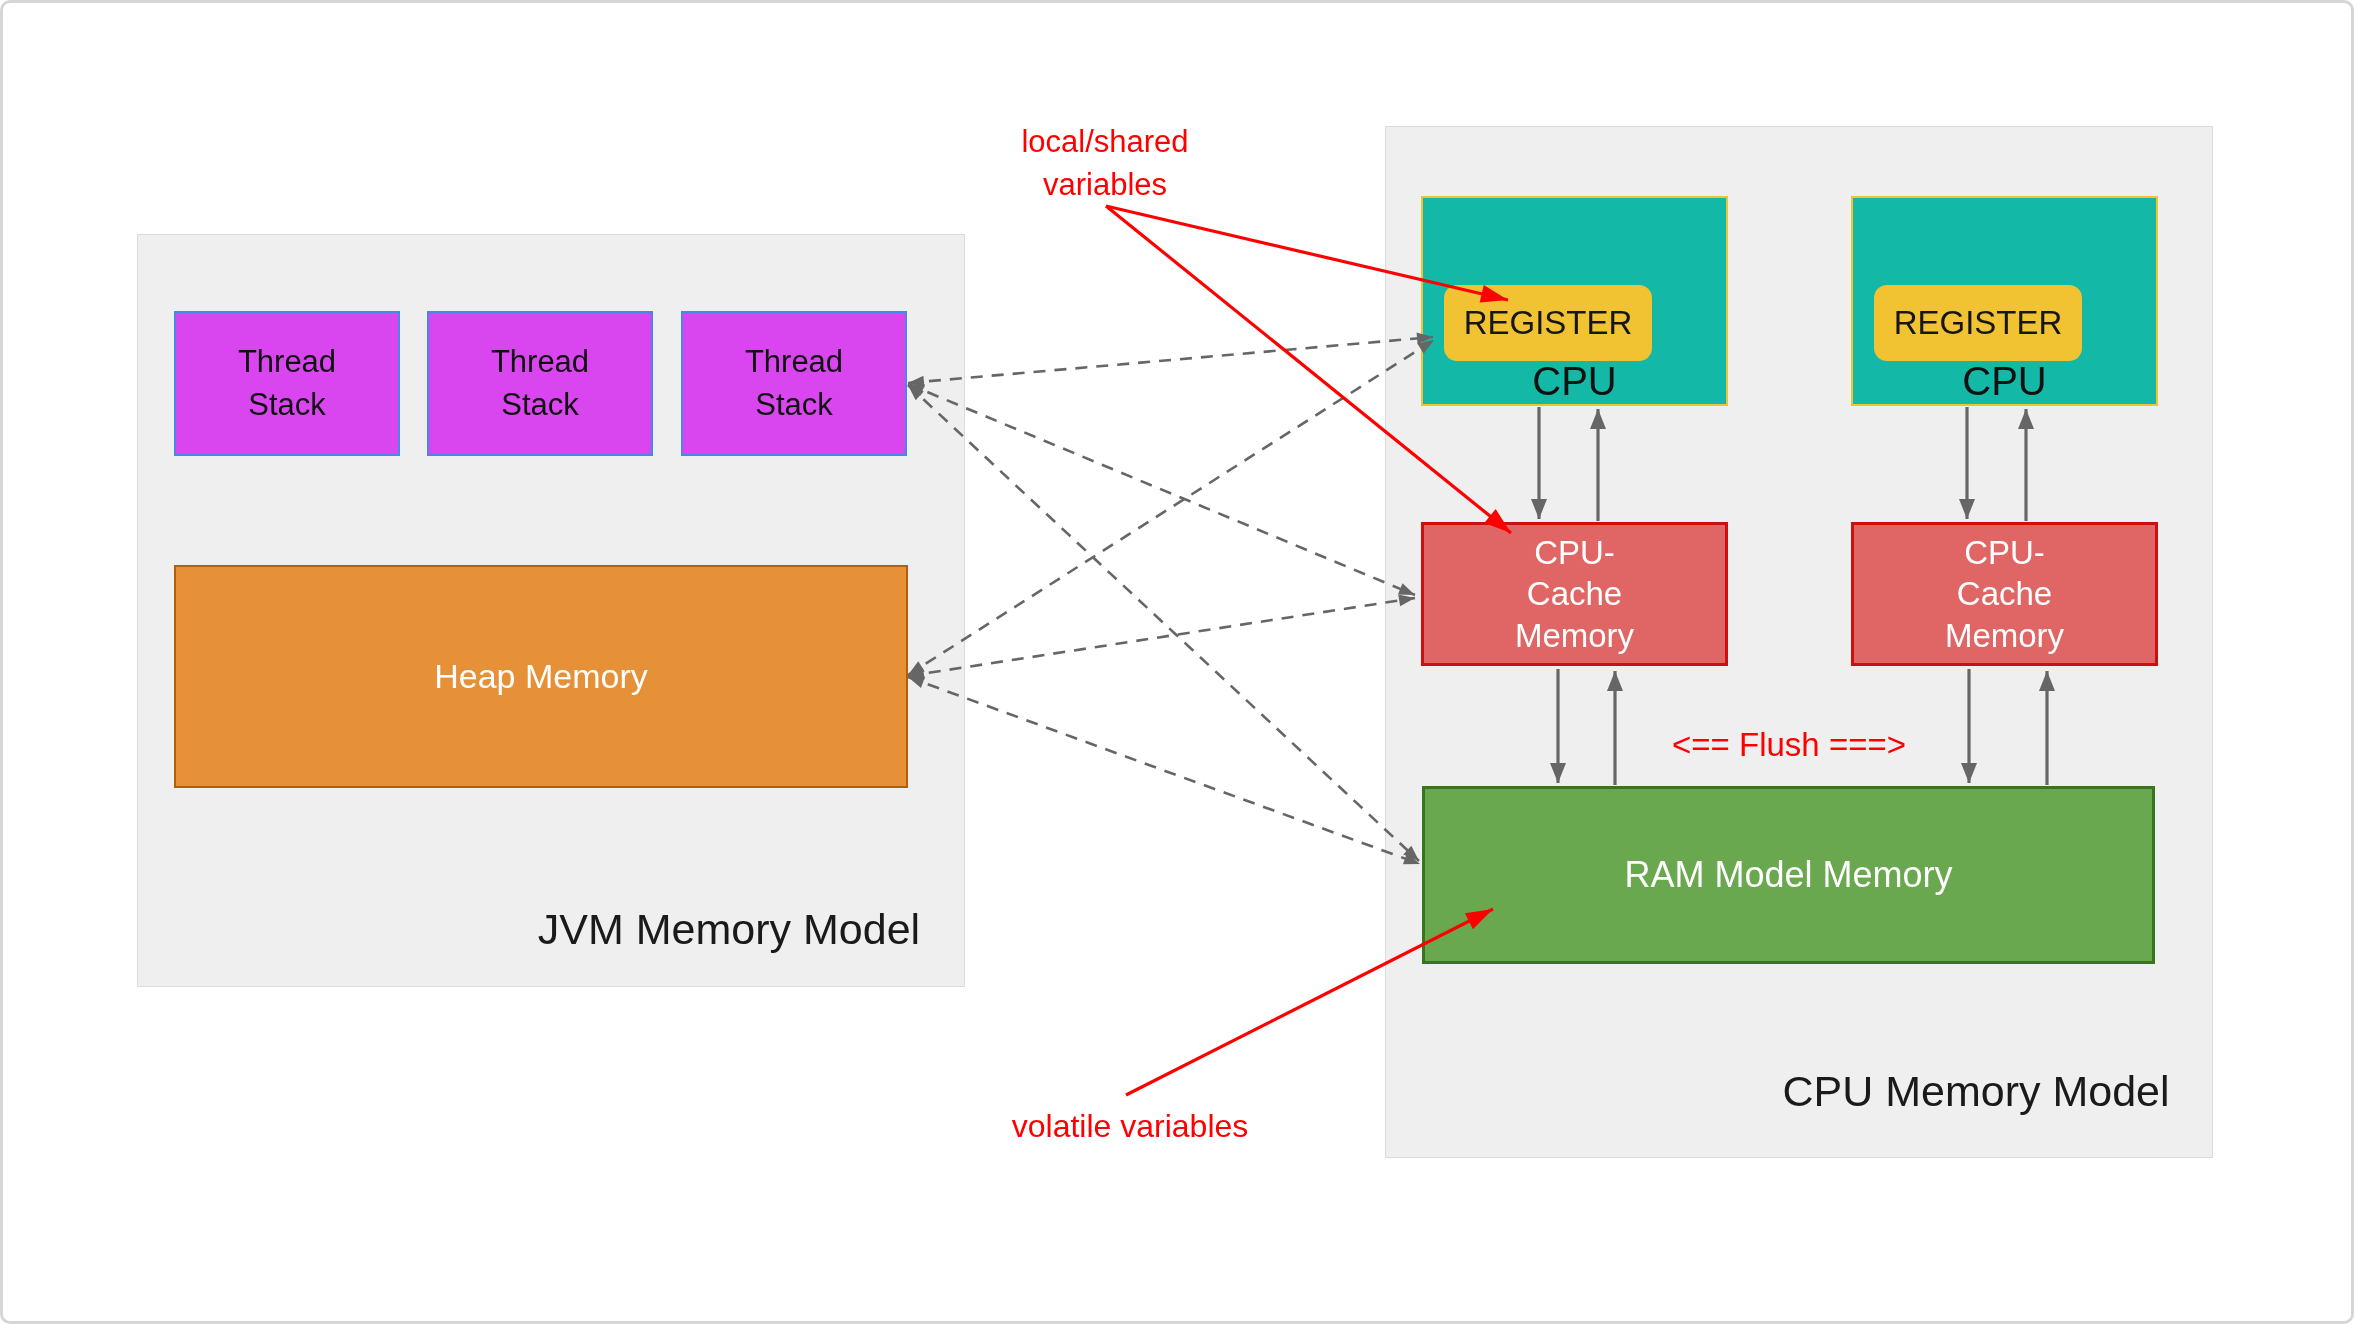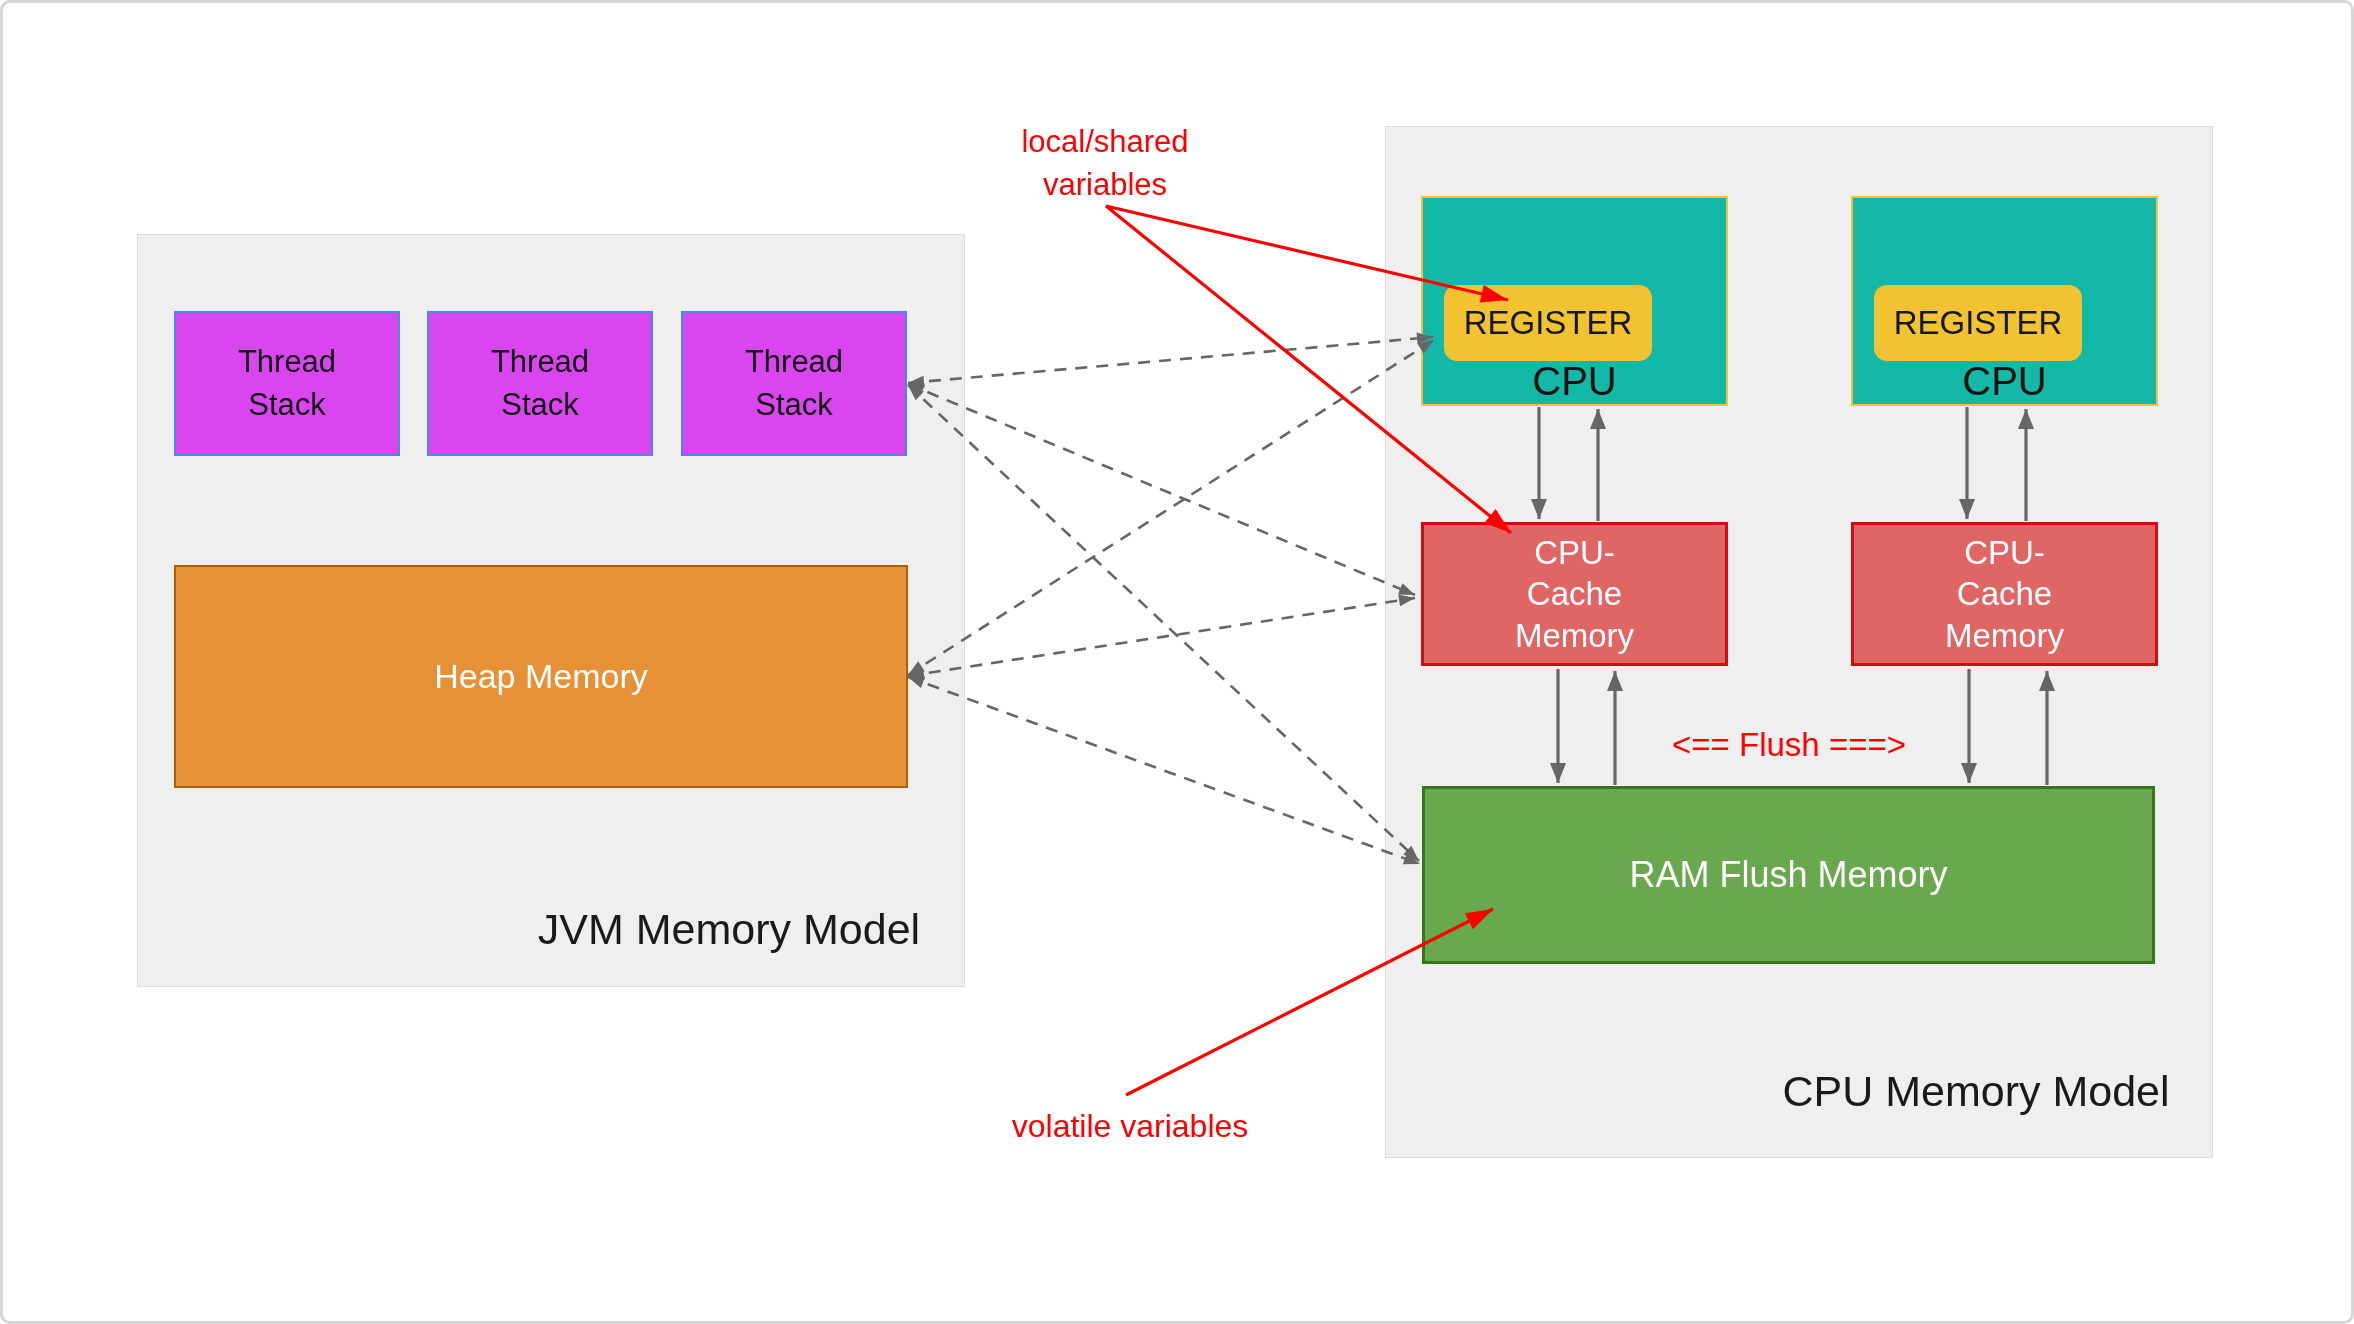--- a/index.html
+++ b/index.html
@@ -77,21 +77,21 @@
   </div>
 
   <div class="box cache" style="left:1418px;">
     <span>CPU-Cache Memory</span>
   </div>
   <div class="box cache" style="left:1848px;">
     <span>CPU-Cache Memory</span>
   </div>
 
   <div class="box ram">
-    <span>RAM Flush Memory</span>
+    <span>RAM Model Memory</span>
   </div>
 
   <div class="panel-title" style="left:1673px;top:1064px;width:600px;">CPU Memory Model</div>
 
   <div class="red-note" id="note-local">local/shared variables</div>
   <div class="red-note" id="note-flush">&lt;== Flush ===&gt;</div>
   <div class="red-note" id="note-volatile">volatile variables</div>
 
   <svg id="wires" viewBox="0 0 2354 1324" xmlns="http://www.w3.org/2000/svg">
     <defs>

